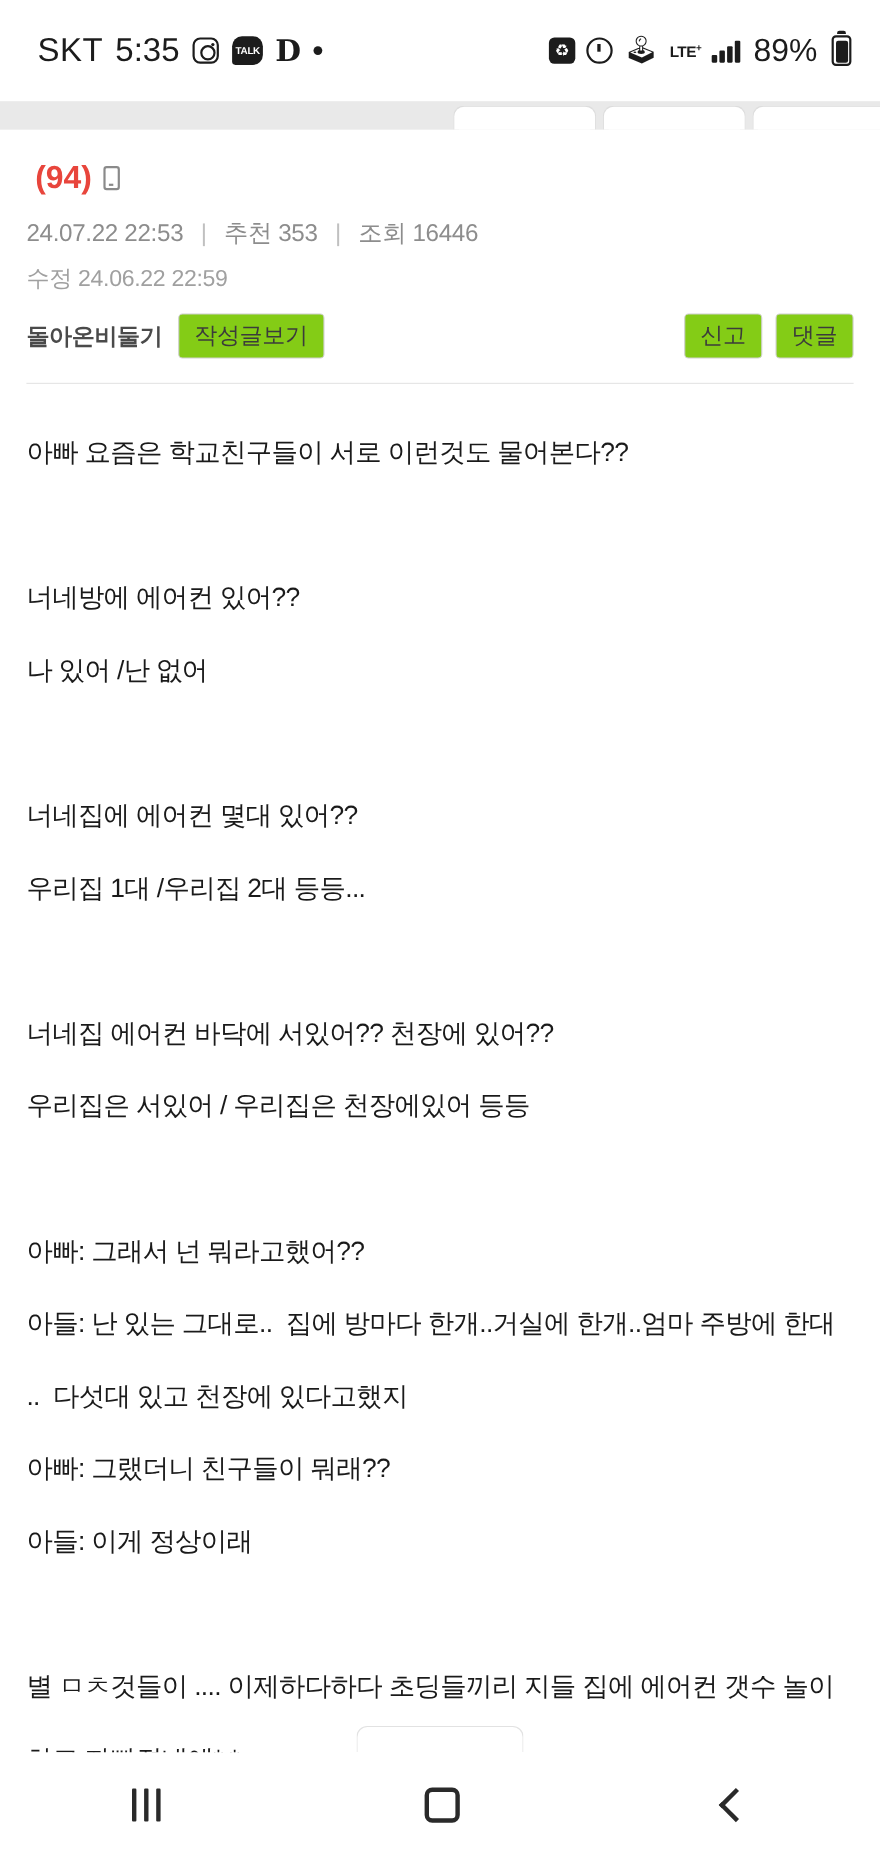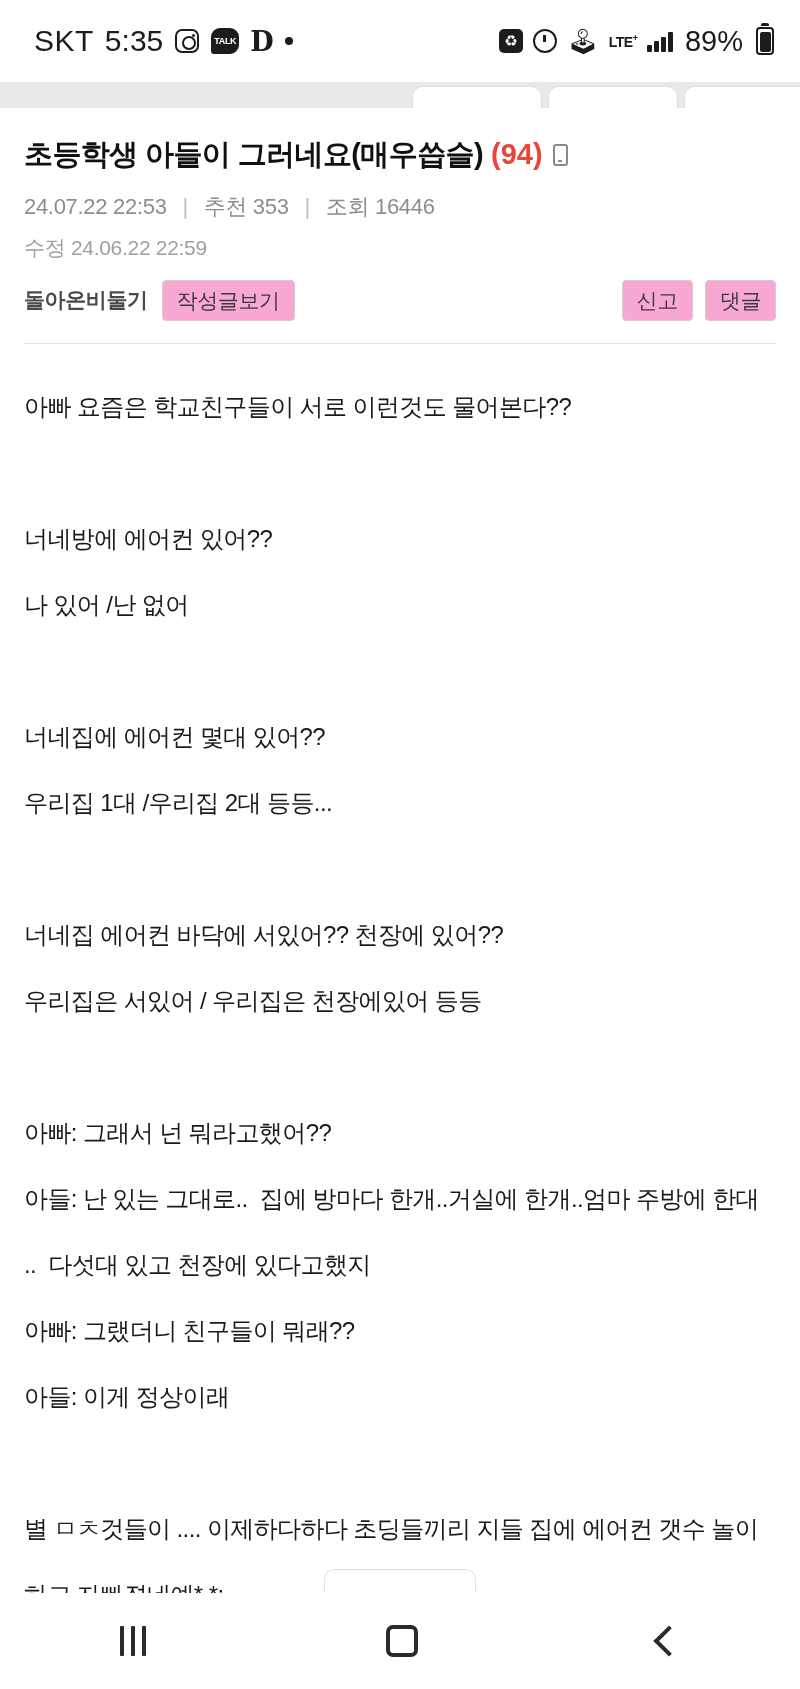--- a/index.html
+++ b/index.html
@@ -14,21 +14,21 @@
     width: 800px;
     height: 1689px;
     position: relative;
     background: #ffffff;
     display: flex;
     flex-direction: column;
   }
 
   
   .statusbar {
-    height: 82px;
+    height: 92px;
     background: #ffffff;
     display: flex;
     align-items: center;
     padding: 0 26px 0 34px;
     flex: 0 0 auto;
   }
   .sb-left {
     display: flex;
     align-items: center;
     gap: 11px;
@@ -255,21 +255,21 @@
     gap: 14px;
   }
   .author-name {
     font-size: 21px;
     color: #4a4a4a;
     letter-spacing: -0.4px;
     font-weight: bold;
   }
   .btn {
     border: 1px solid #cfcfcf;
-    background: #f9a8d4;
+    background: #84cc16;
     border-radius: 4px;
     font-size: 21px;
     color: #3b3b3b;
     padding: 9px 14px;
     letter-spacing: -0.4px;
     line-height: 1;
     font-family: "Liberation Sans", sans-serif;
     cursor: pointer;
   }
   .author-actions {
@@ -376,21 +376,20 @@
 
   <div class="tabstrip">
     <div class="tab t1"></div>
     <div class="tab t2"></div>
     <div class="tab t3"></div>
   </div>
 
   <div class="article">
 
     <div class="title-row">
-      <span class="post-title">초등학생 아들이 그러네요(매우씁슬)</span>
       <span class="comment-count">(94)</span>
       <span class="mobile-badge"></span>
     </div>
 
     <div class="meta">
       <span>24.07.22  22:53</span>
       <span class="sep">|</span>
       <span>추천 353</span>
       <span class="sep">|</span>
       <span>조회 16446</span>

